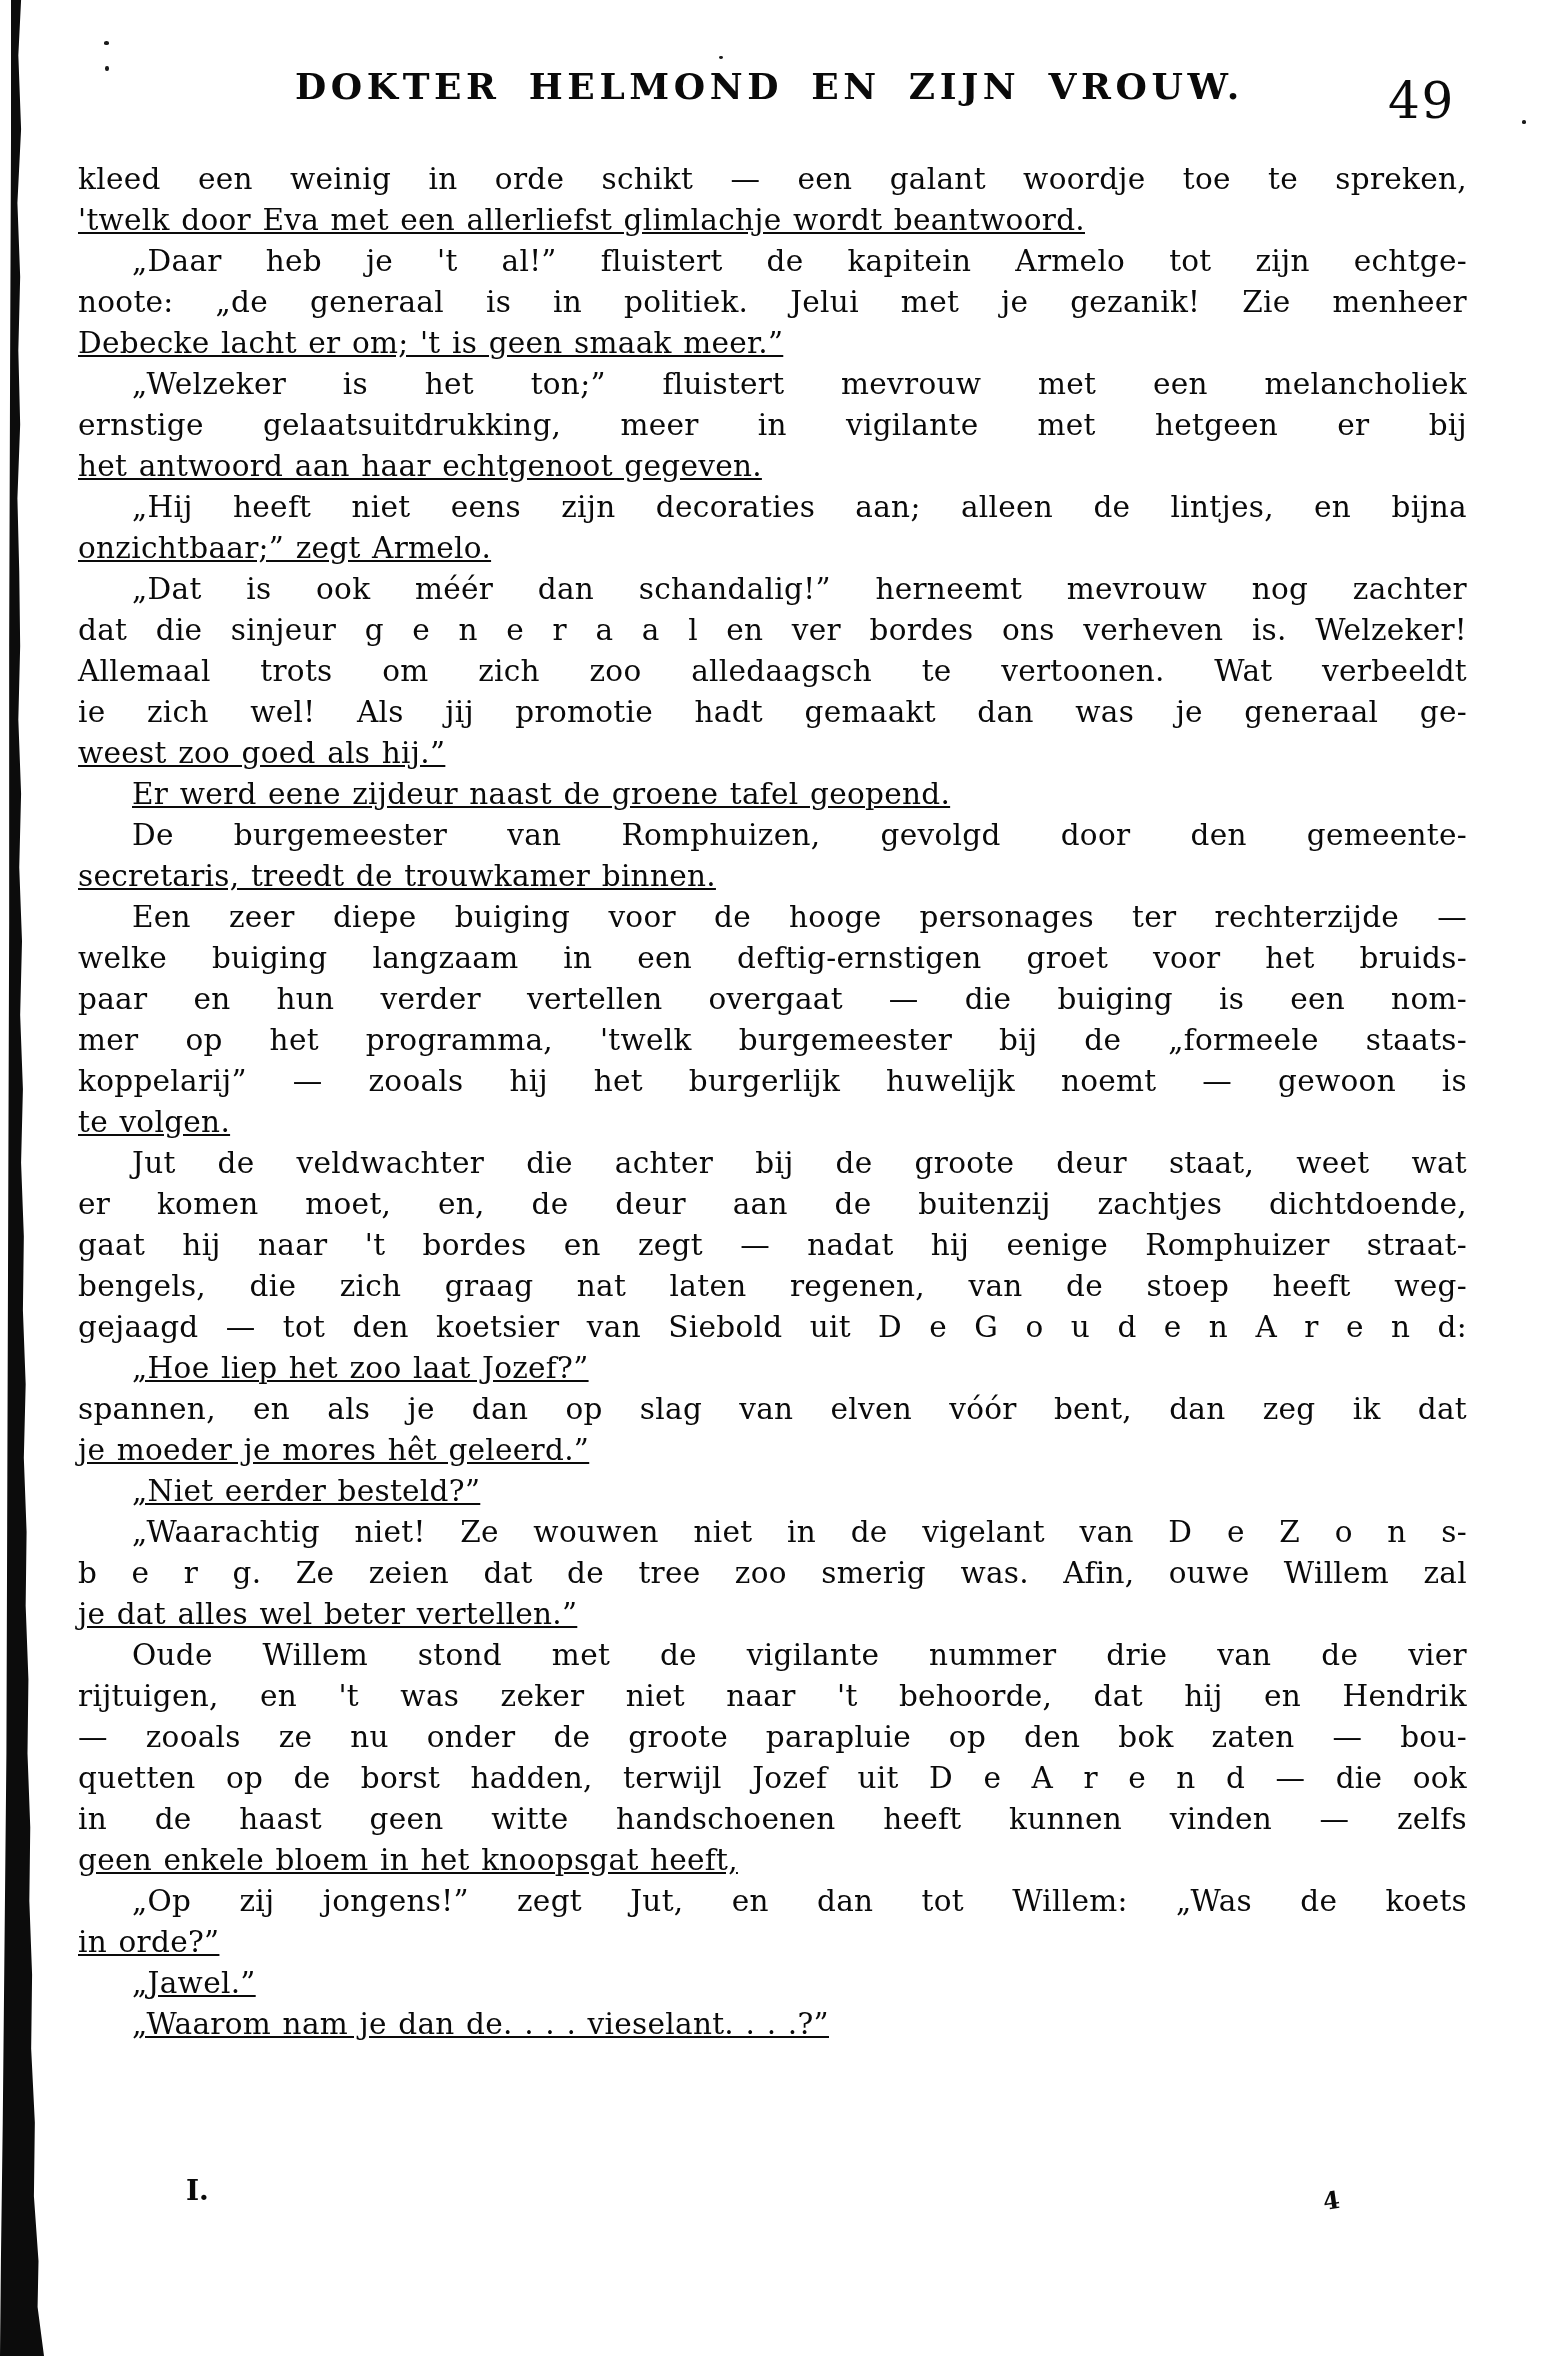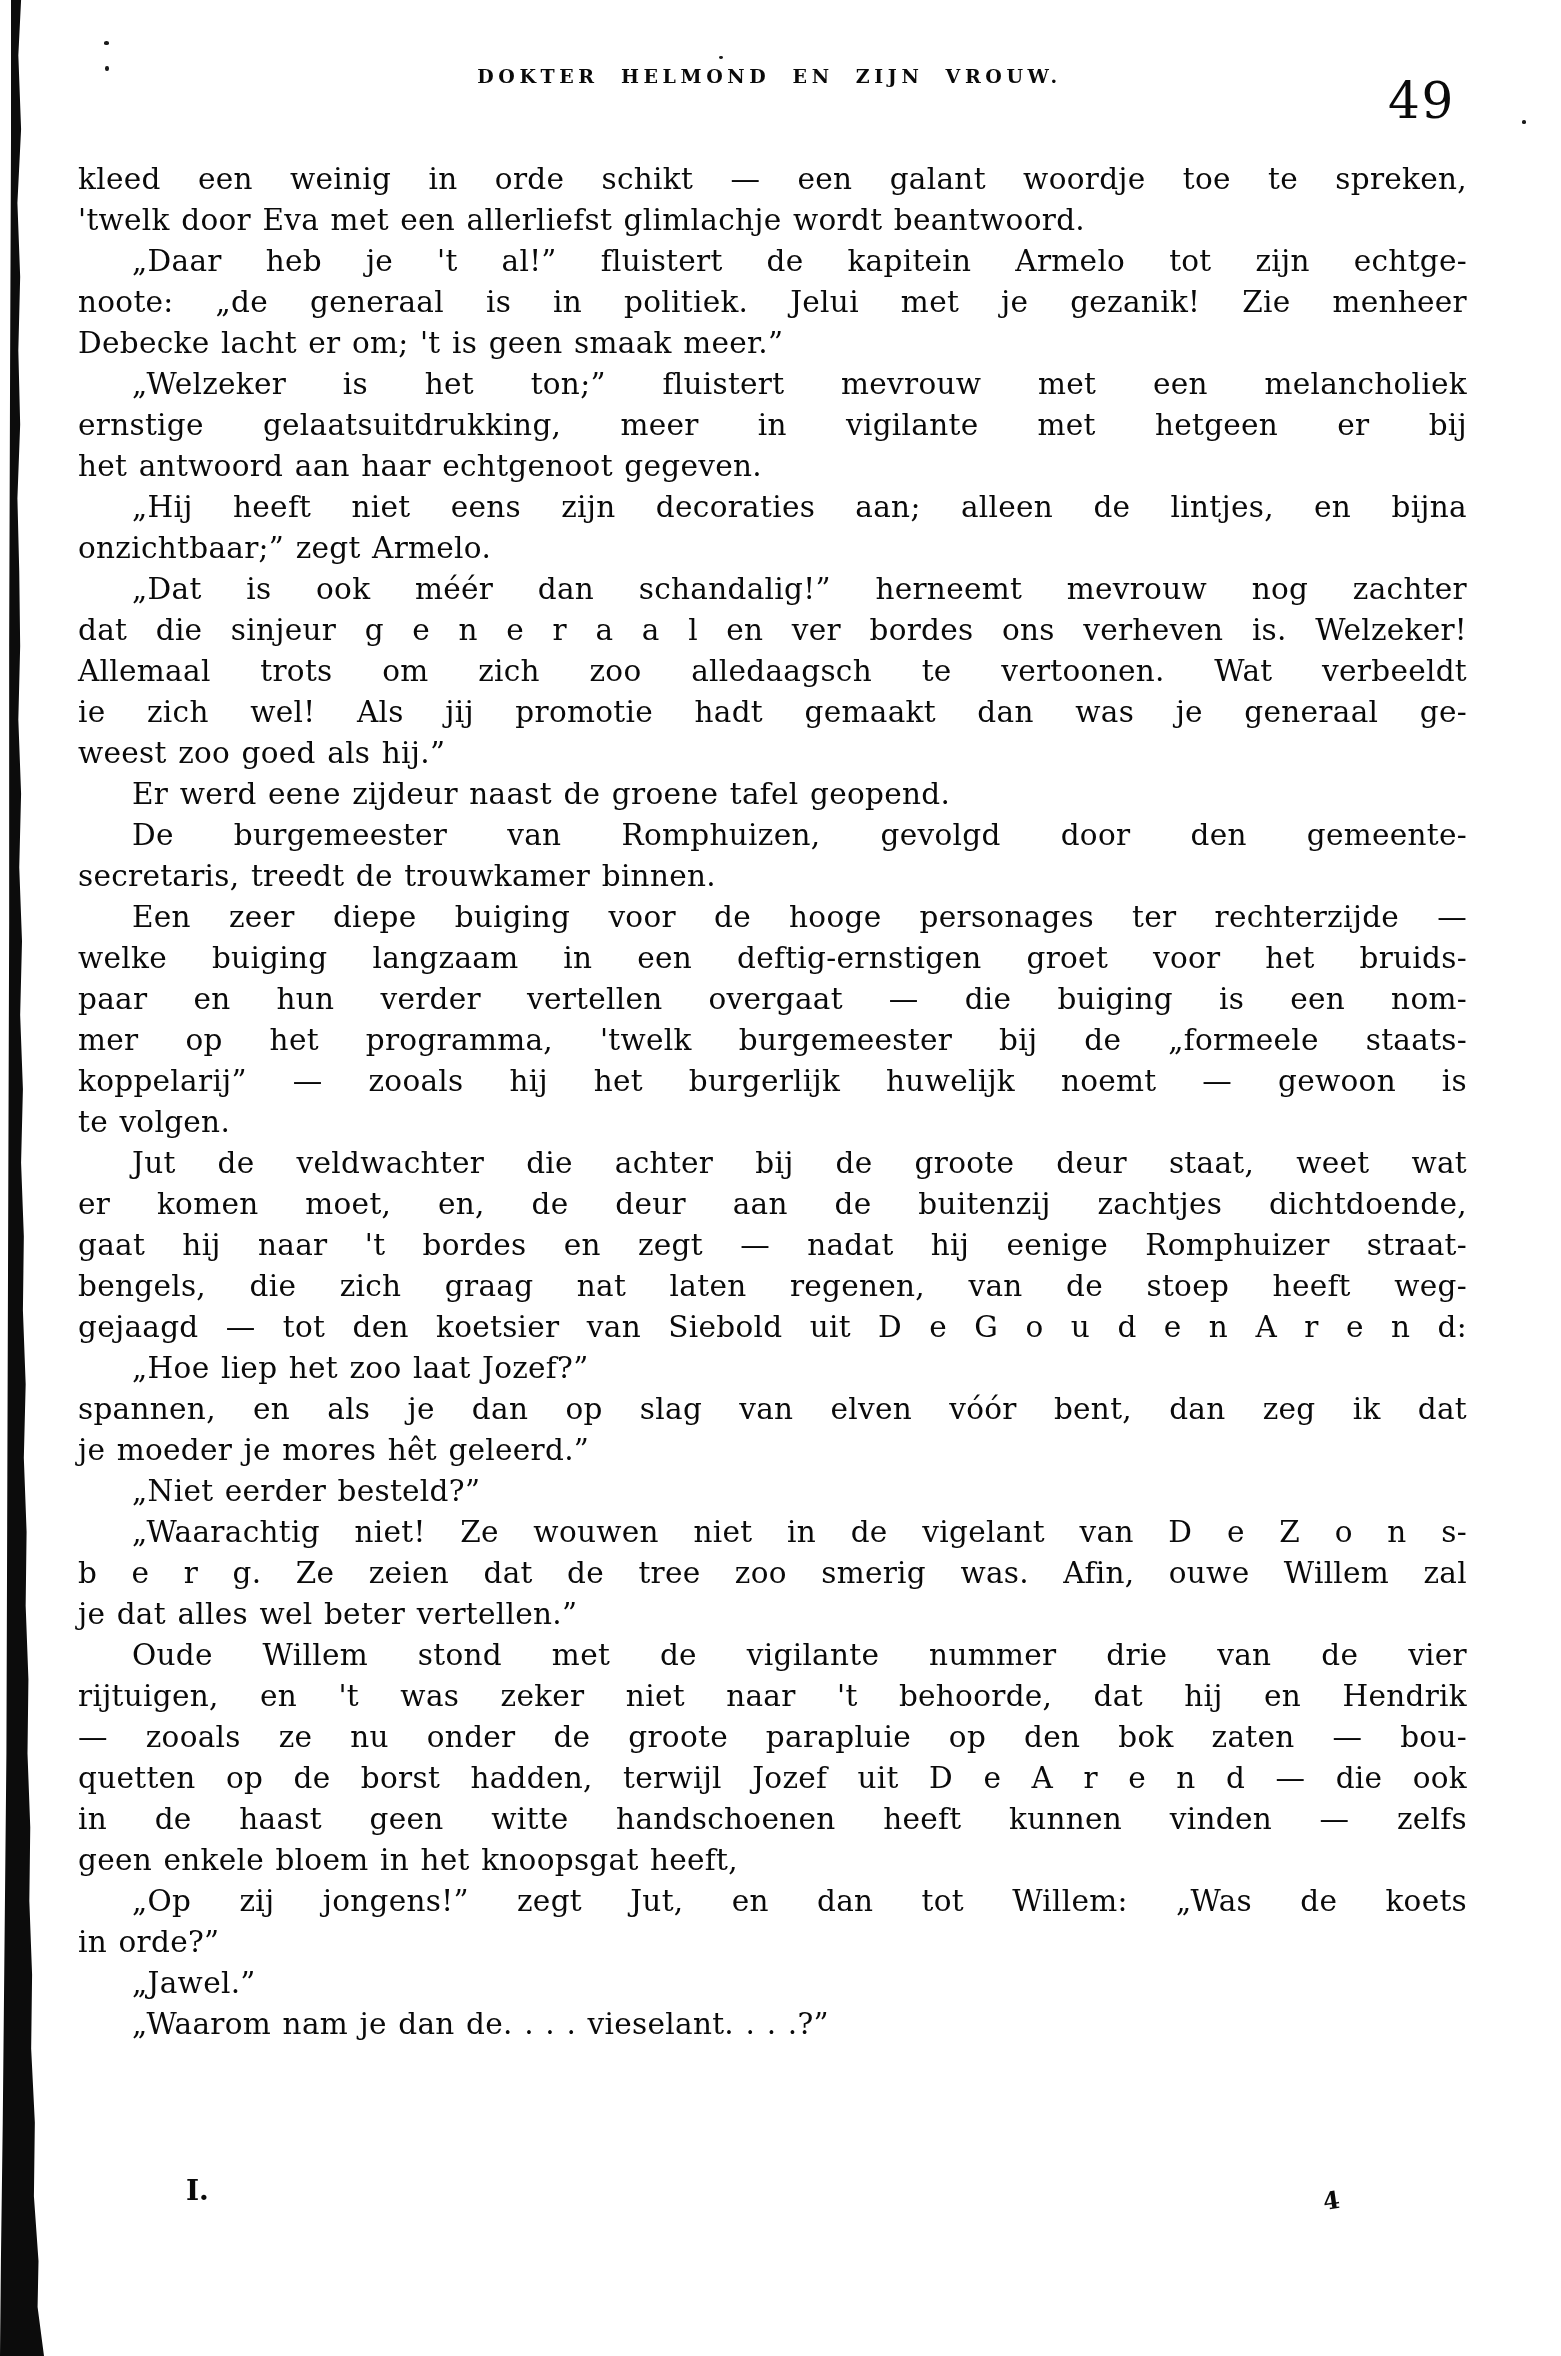--- a/index.html
+++ b/index.html
@@ -27,21 +27,21 @@
     top: 0;
     width: 55px;
     height: 2356px;
   }
   .running-title {
     position: absolute;
     top: 65px;
     left: 0;
     width: 1539px;
     text-align: center;
-    font-size: 19px;
+    font-size: 36px;
     font-weight: bold;
     letter-spacing: 4.6px;
     word-spacing: 11px;
     white-space: nowrap;
   }
   .page-number {
     position: absolute;
     top: 76px;
     left: 1388px;
     font-size: 50px;
@@ -58,20 +58,21 @@
     letter-spacing: 0.3px;
     word-spacing: 1.8px;
   }
   .line {
     text-align: justify;
     text-align-last: justify;
   }
   .line.end {
     text-align: center;
     text-align-last: left;
+    text-decoration: underline;
   }
   .line.ind {
     text-indent: 54px;
   }
   .sig-left {
     position: absolute;
     left: 186px;
     top: 2174px;
     font-size: 28px;
     font-weight: bold;

